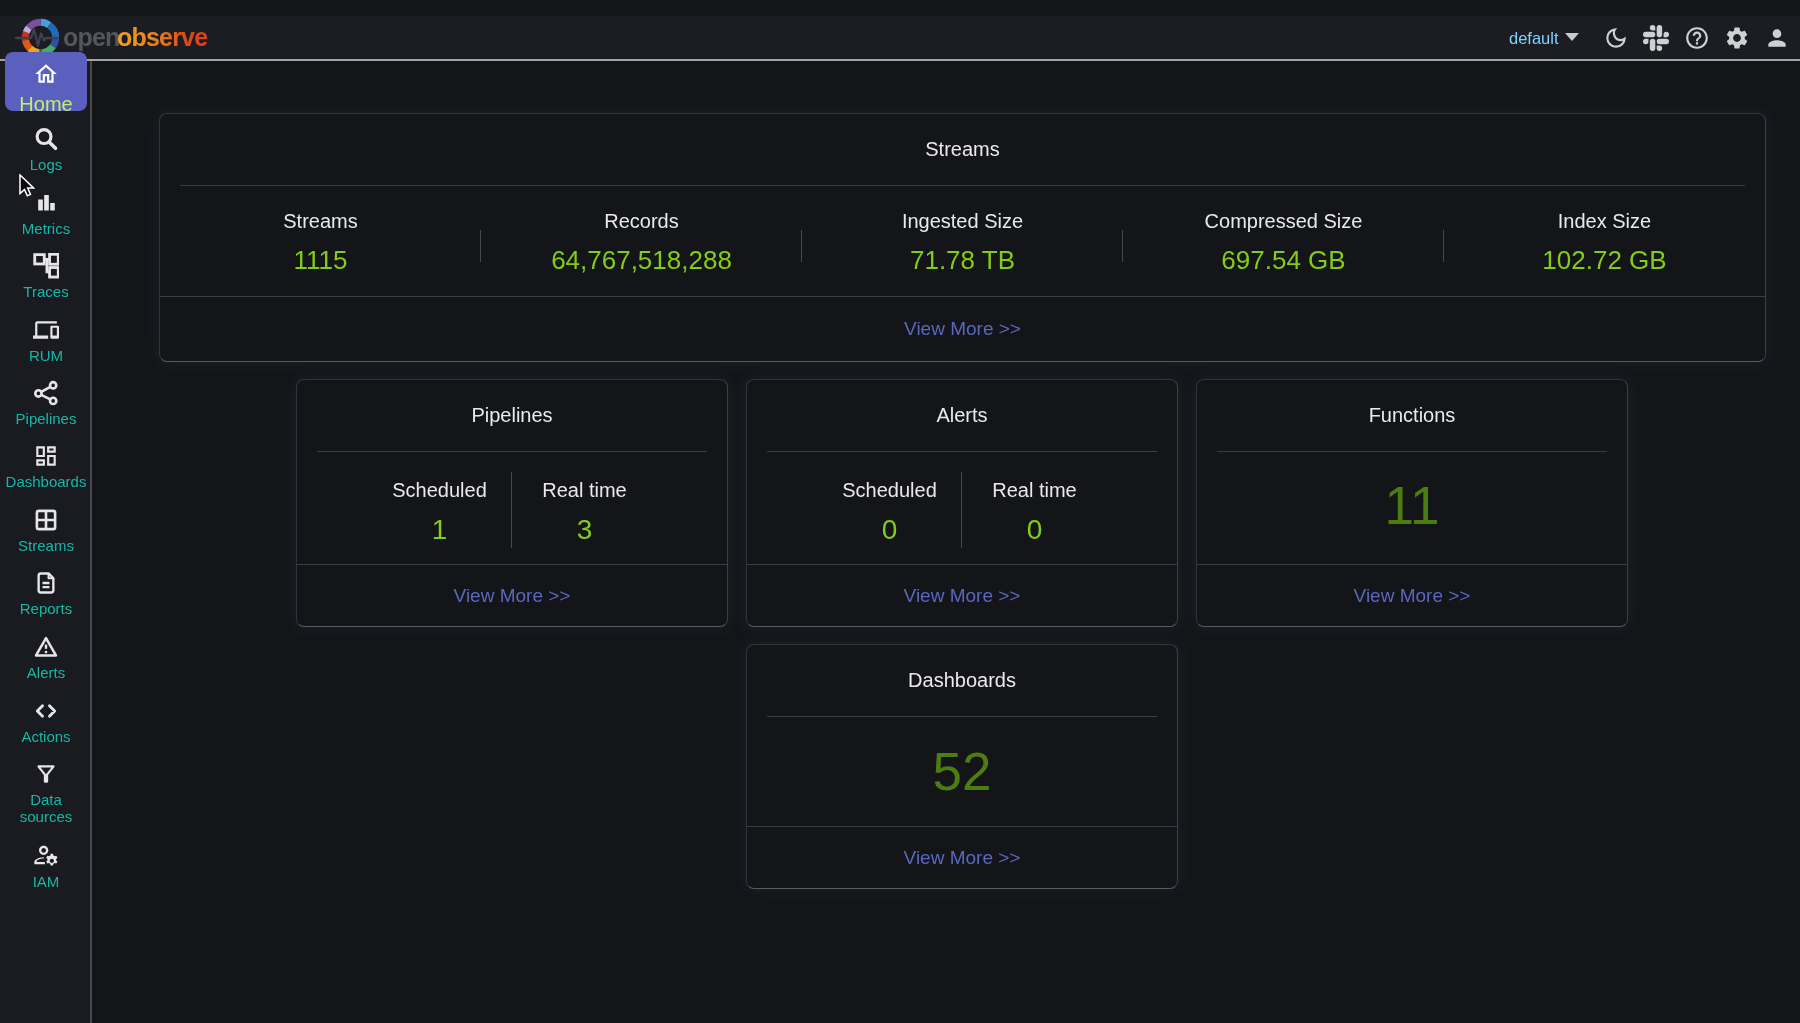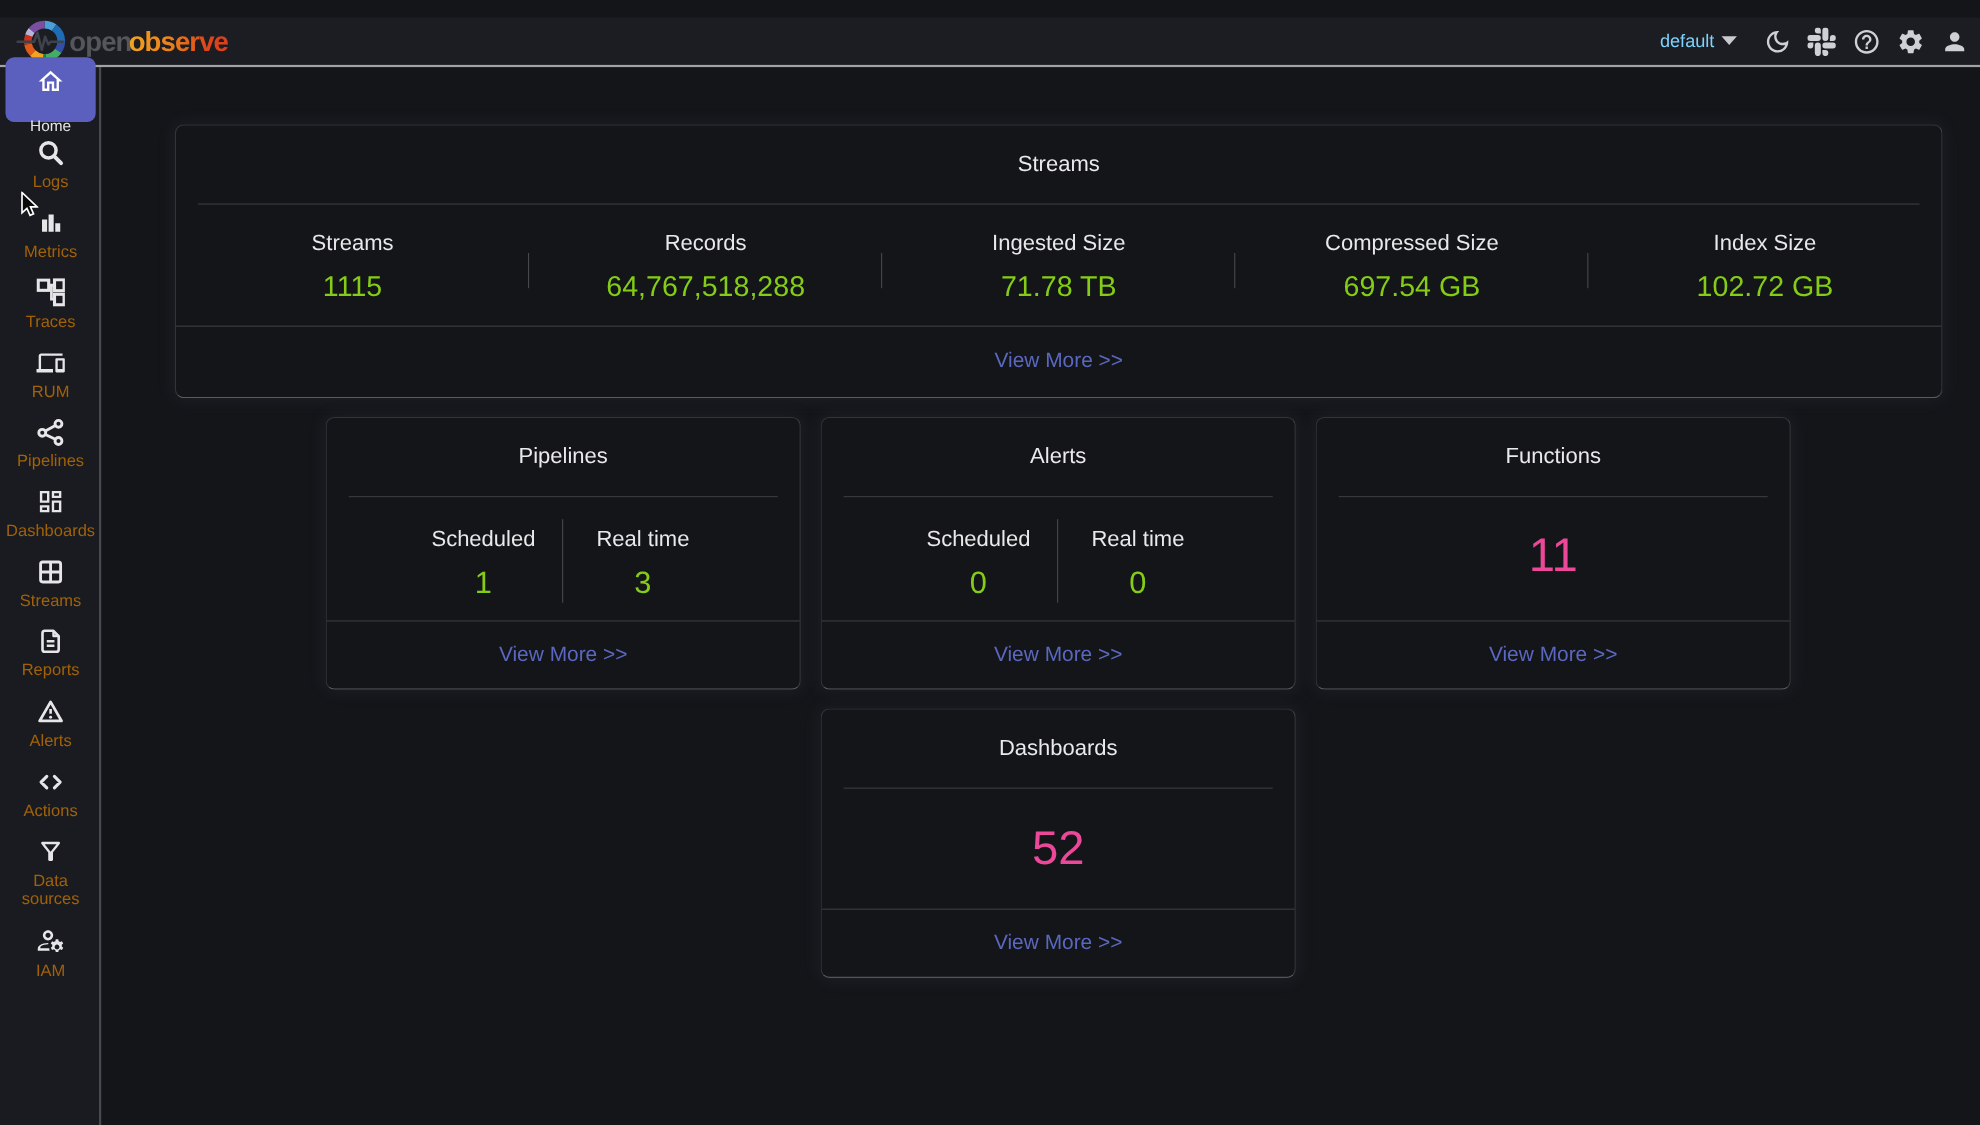--- a/index.html
+++ b/index.html
@@ -15,38 +15,38 @@
 
 .logo { position:absolute; left:0; top:0; height:45px; }
 .tb-default { position:absolute; top:0; color:#7dd3fc; font-size:16.5px; line-height:45px; left:1509px; }
 .tb-caret { position:absolute; left:1565px; top:17px; width:0; height:0;
   border-left:7px solid transparent; border-right:7px solid transparent; border-top:8px solid #c9cacd; }
 .tb-ic { position:absolute; top:9px; width:26px; height:26px; color:#cfd0d3; }
 
 .home-btn { position:absolute; left:5px; top:52px; z-index:6; width:82px; height:59px;
   background:#5b60bf; border-radius:8px; color:#ffffff; text-align:center; }
 .home-btn svg { margin-top:9px; }
-.home-btn .lbl { font-size:14px; margin-top:14px; color:#e5e5e5; }
+.home-btn .lbl { font-size:20px; margin-top:2px; color:#bef264; }
 .side-item { position:absolute; left:0; width:92px; text-align:center; color:#e6e6e8; z-index:6; }
-.side-item .lbl { font-size:15px; color:#a16207; margin-top:0px; line-height:17px; }
+.side-item .lbl { font-size:15px; color:#14b8a6; margin-top:0px; line-height:17px; }
 
 .card { position:absolute; background:#141518; box-shadow:0 0 16px 3px rgba(175,185,215,0.055); border:1px solid #33343a;
   border-bottom-color:#5a5b5f; border-right-color:#3e3f44; border-radius:8px; color:#e9e9ea; }
 .card .title { text-align:center; font-size:20px; color:#eaeaec; }
 .card .tsep { border-top:1px solid #3b3c41; margin:0 20px; }
 .card .fsep { border-top:1px solid #3c3d42; }
 .viewmore { text-align:center; color:#5a67bf; font-size:19px; }
 .cols { display:flex; }
 .cols.pair { justify-content:center; }
 .col.fixed { flex:0 0 145px; }
 .col { flex:1; text-align:center; position:relative; }
 .col .clabel { font-size:20px; color:#e9e9ea; }
 .col .cvalue { font-size:26px; color:#84cc16; margin-top:12px; }
 .vdiv { position:absolute; right:0; top:0; bottom:0; border-right:1px solid #47484d; }
-.bignum { text-align:center; font-size:43px; color:#ec4899; position:relative; }
+.bignum { text-align:center; font-size:53px; color:#4d7c0f; position:relative; }
 .cvbig { font-size:28px !important; }
 </style>
 </head>
 <body>
 <div class="content"></div>
 <div class="sidebar"></div>
 <div class="topbar">
   <svg class="logo" width="280" height="45" viewBox="0 0 280 45">
     <g>
 

